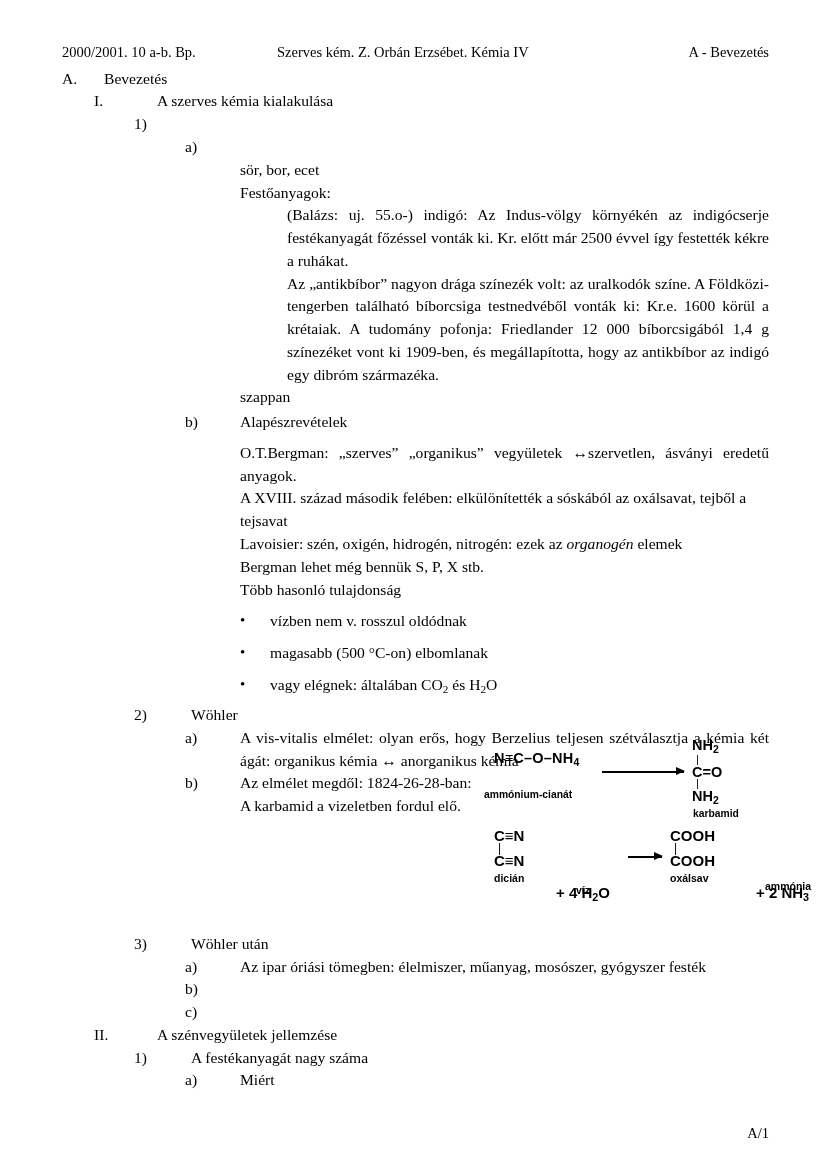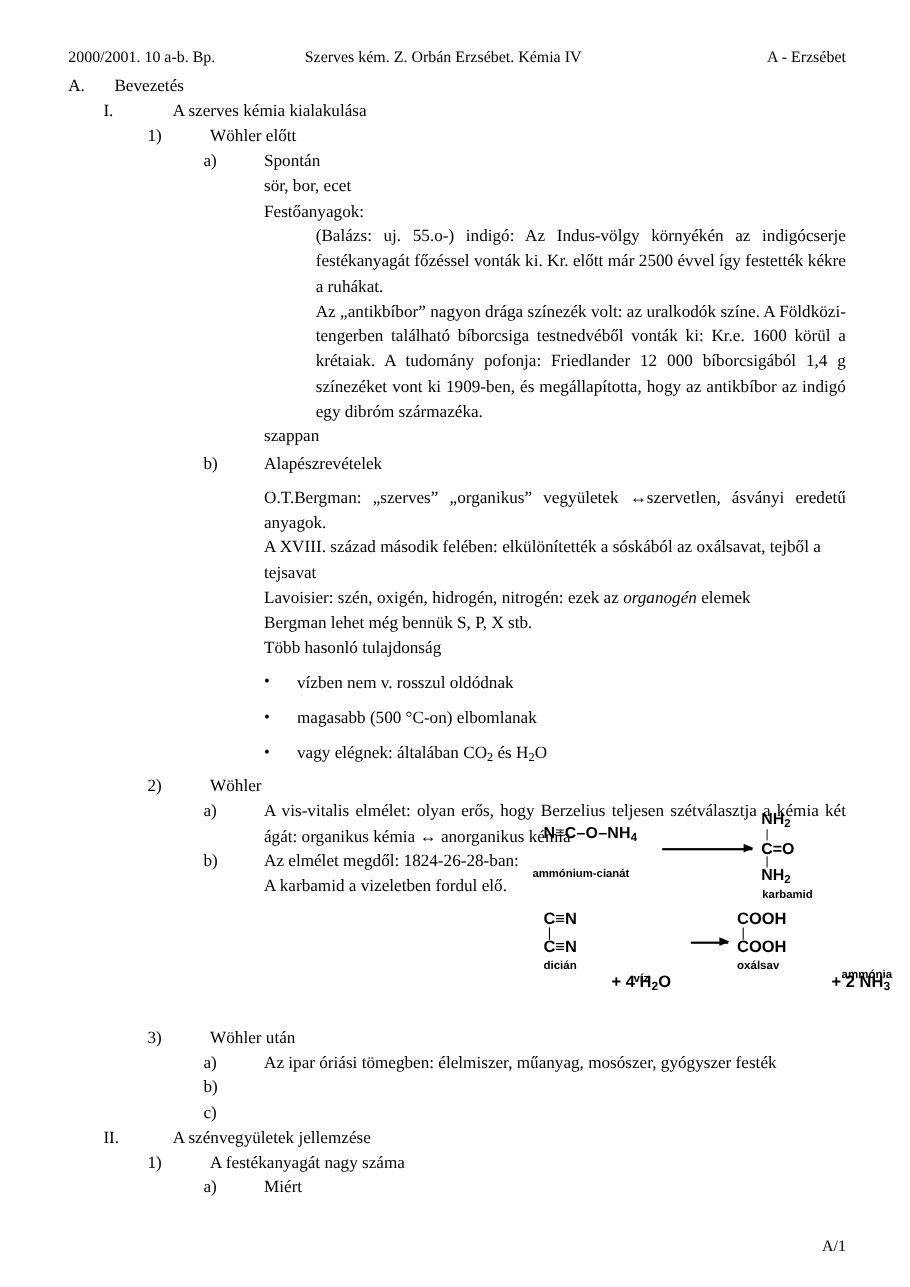--- a/index.html
+++ b/index.html
@@ -215,41 +215,39 @@
   }
 </style>
 </head>
 <body>
 
 <div class="page">
 
   <div class="runhead">
     <div class="rh-left">2000/2001. 10 a-b. Bp.</div>
     <div class="rh-center">Szerves kém. Z. Orbán Erzsébet. Kémia IV</div>
-    <div class="rh-right">A - Erzsébet</div>
+    <div class="rh-right">A - Bevezetés</div>
   </div>
 
   <div class="row lvl-A">
     <div class="marker">A.</div>
     <div class="body">Bevezetés</div>
   </div>
 
   <div class="row lvl-I">
     <div class="marker">I.</div>
     <div class="body">A szerves kémia kialakulása</div>
   </div>
 
   <div class="row lvl-1">
     <div class="marker">1)</div>
-    <div class="body">Wöhler előtt</div>
   </div>
 
   <div class="row lvl-a">
     <div class="marker">a)</div>
-    <div class="body">Spontán</div>
   </div>
 
   <div class="txt-a">sör, bor, ecet</div>
   <div class="txt-a">Festőanyagok:</div>
 
   <div class="txt-deep just">(Balázs: uj. 55.o-) indigó: Az Indus-völgy környékén az indigócserje festékanyagát főzéssel vonták ki. Kr. előtt már 2500 évvel így festették kékre a ruhákat.</div>
   <div class="txt-deep just">Az „antikbíbor” nagyon drága színezék volt: az uralkodók színe. A Földközi-tengerben található bíborcsiga testnedvéből vonták ki: Kr.e. 1600 körül a krétaiak. A tudomány pofonja: Friedlander 12 000 bíborcsigából 1,4 g színezéket vont ki 1909-ben, és megállapította, hogy az antikbíbor az indigó egy dibróm származéka.</div>
 
   <div class="txt-a">szappan</div>
 

